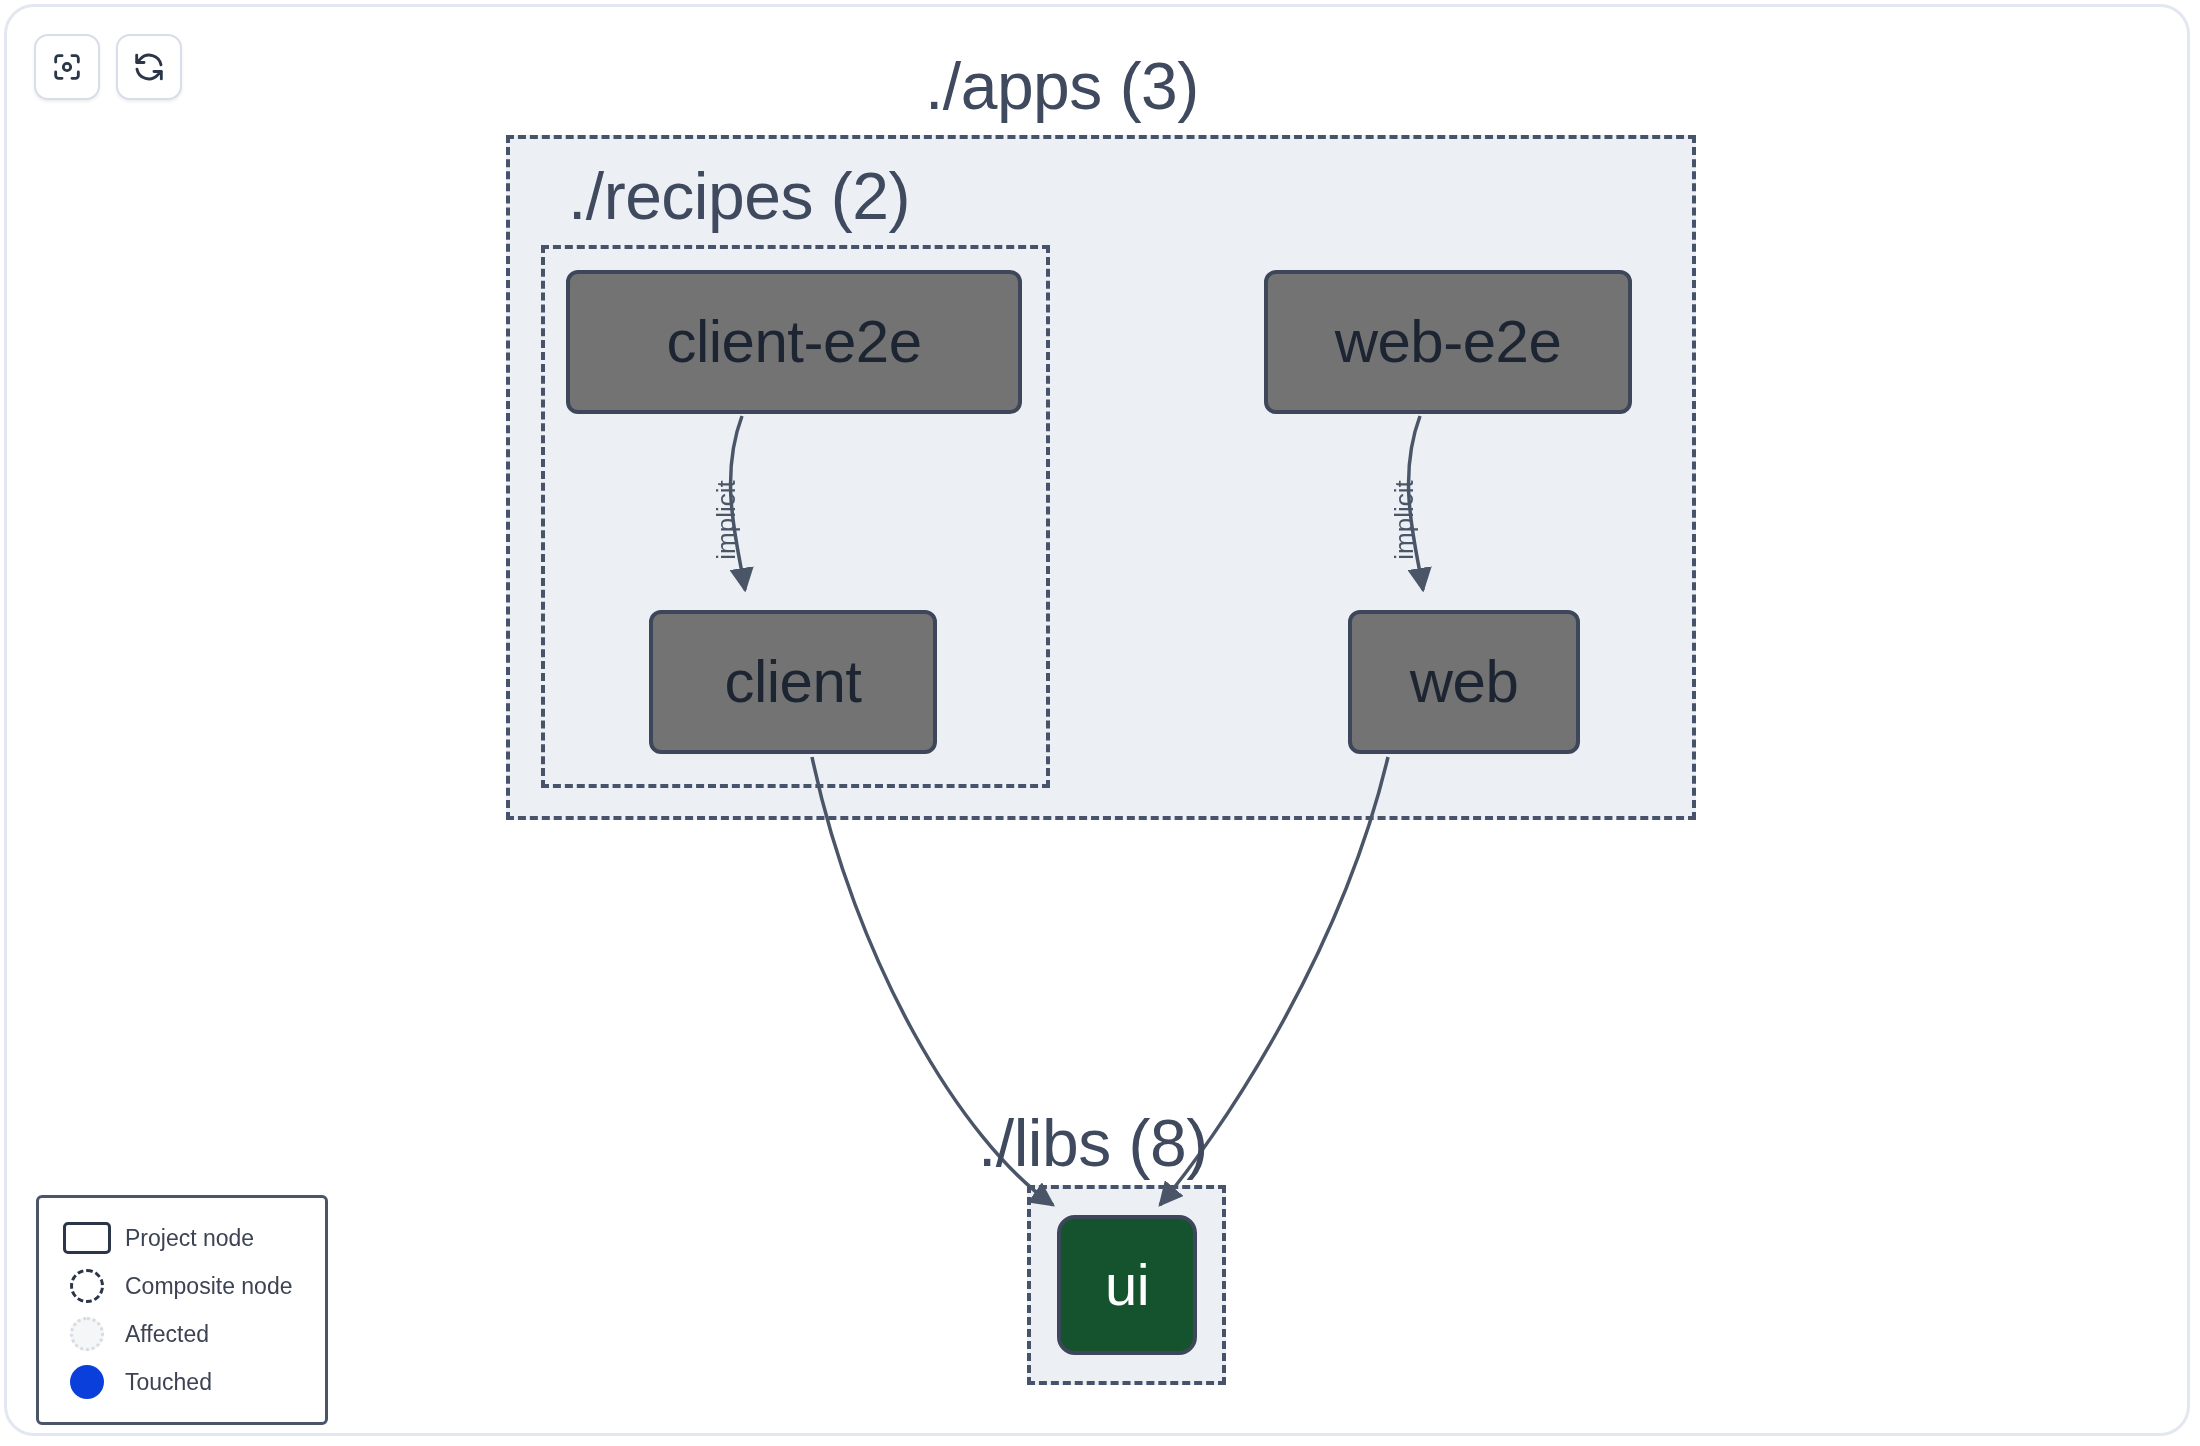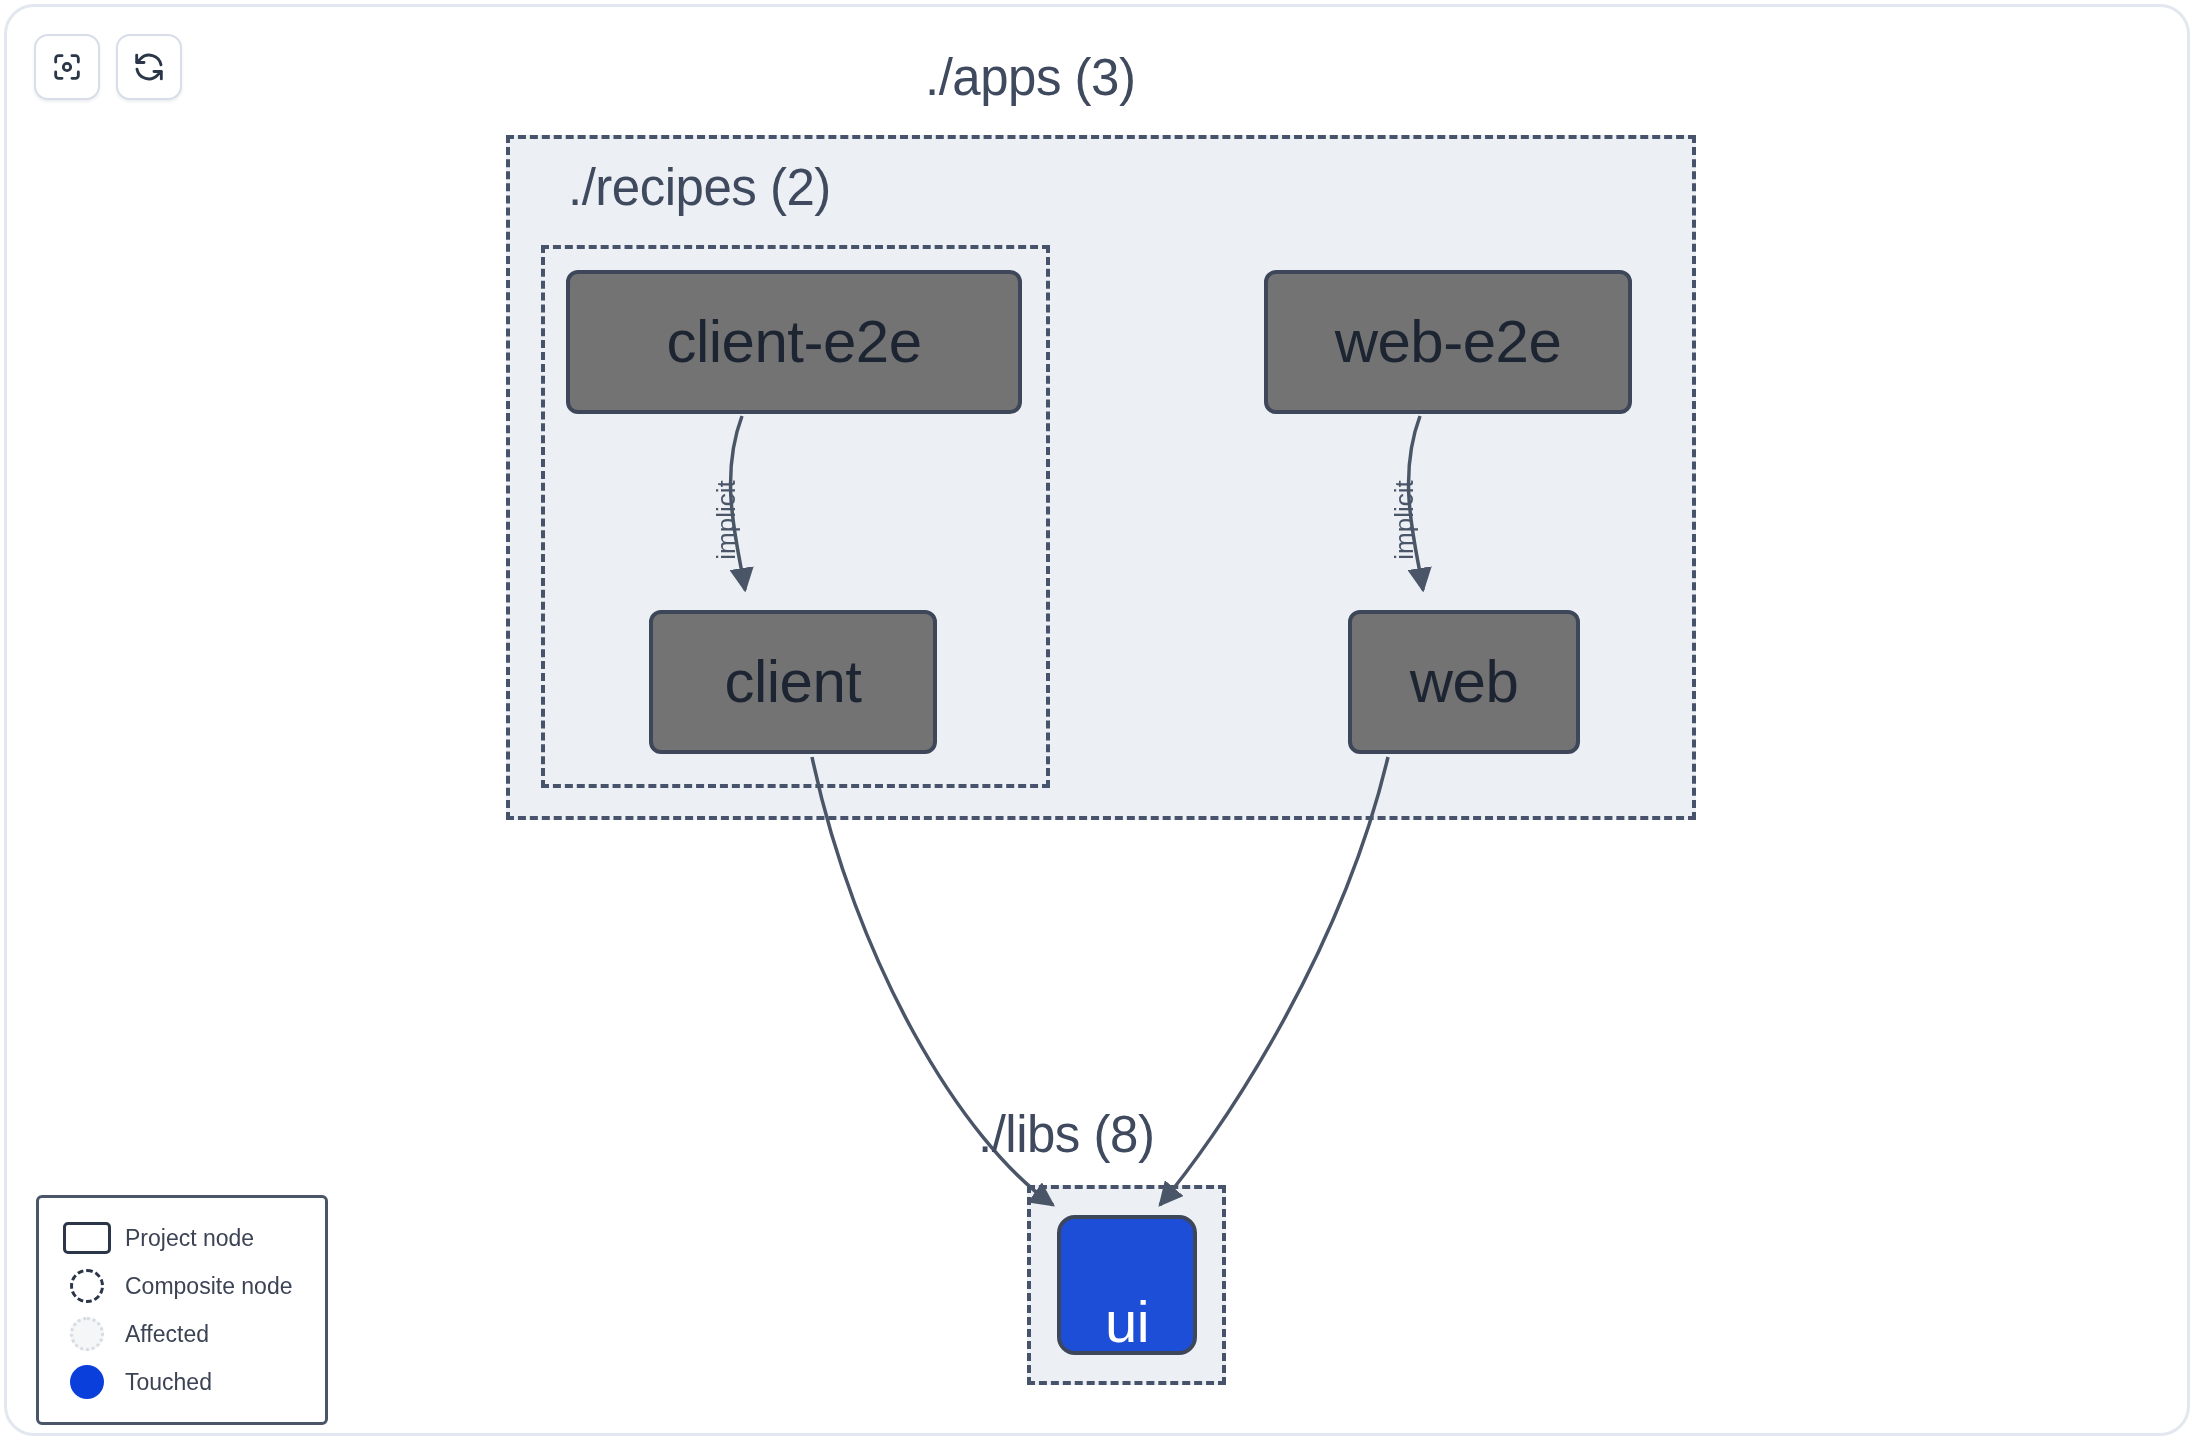--- a/index.html
+++ b/index.html
@@ -70,21 +70,21 @@
     border: 4px dashed #47536a;
     box-sizing: border-box;
     z-index: 5;
   }
   #group-apps  { left: 506px; top: 135px;  width: 1190px; height: 685px; }
   #group-recipes { left: 541px; top: 245px; width: 509px; height: 543px; z-index: 6; }
   #group-libs  { left: 1027px; top: 1185px; width: 199px; height: 200px; z-index: 6; }
 
   .group-label {
     position: absolute;
-    font-size: 51px;
+    font-size: 66px;
     color: #3f4a5f;
     white-space: nowrap;
     letter-spacing: -0.5px;
     z-index: 20;
     font-family: "Liberation Sans", sans-serif;
   }
   #label-apps    { left: 925px; top: 48px; }
   #label-recipes { left: 568px; top: 158px; }
   #label-libs    { left: 978px; top: 1105px; }
 
@@ -101,21 +101,21 @@
     z-index: 15;
     cursor: pointer;
   }
   .node-label {
     font-size: 60px;
     color: #1d2533;
     letter-spacing: -0.5px;
     line-height: 1;
     white-space: nowrap;
   }
-  .node.touched { background: #1d4ed8; border-color: #3d4759; align-items: flex-end; }
+  .node.touched { background: #14532d; border-color: #3d4759; }
   .node.touched .node-label { color: #ffffff; }
 
   #node-client-e2e { left: 566px; top: 270px;  width: 456px; height: 144px; }
   #node-client     { left: 649px; top: 610px;  width: 288px; height: 144px; }
   #node-web-e2e    { left: 1264px; top: 270px; width: 368px; height: 144px; }
   #node-web        { left: 1348px; top: 610px; width: 232px; height: 144px; }
   #node-ui         { left: 1057px; top: 1215px; width: 140px; height: 140px; border-radius: 18px; z-index: 18; }
   #node-ui .node-label { font-size: 58px; }
 
   

